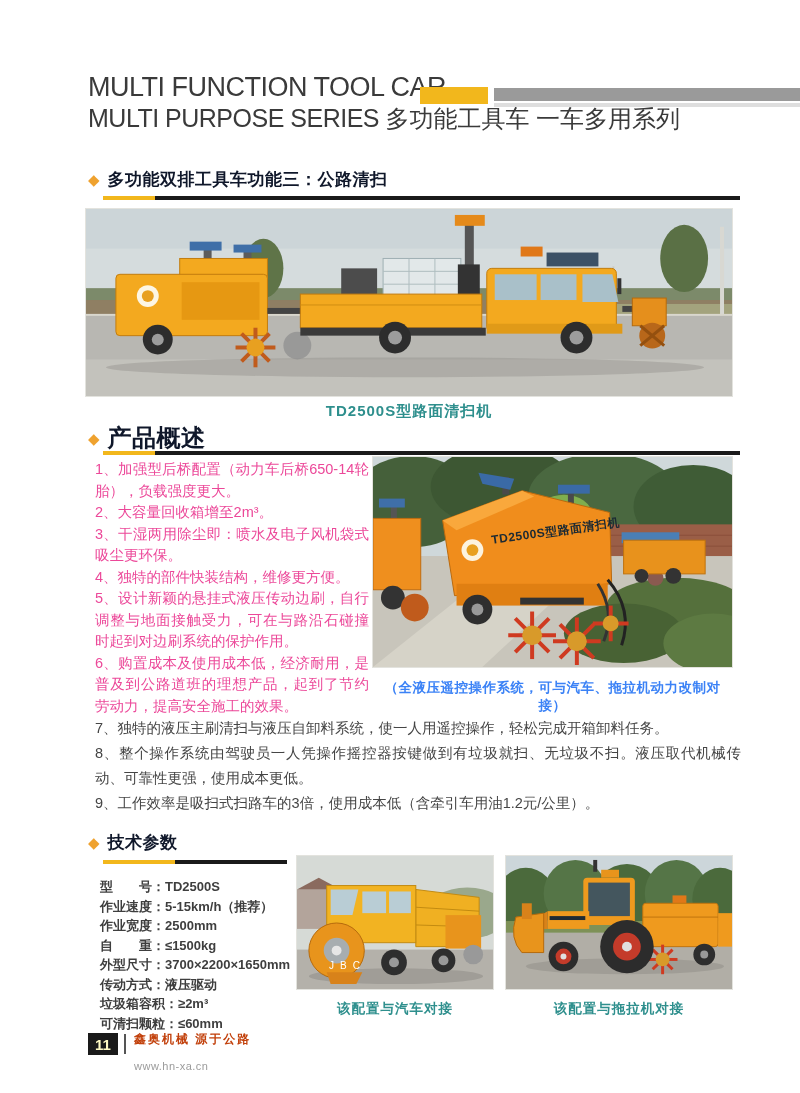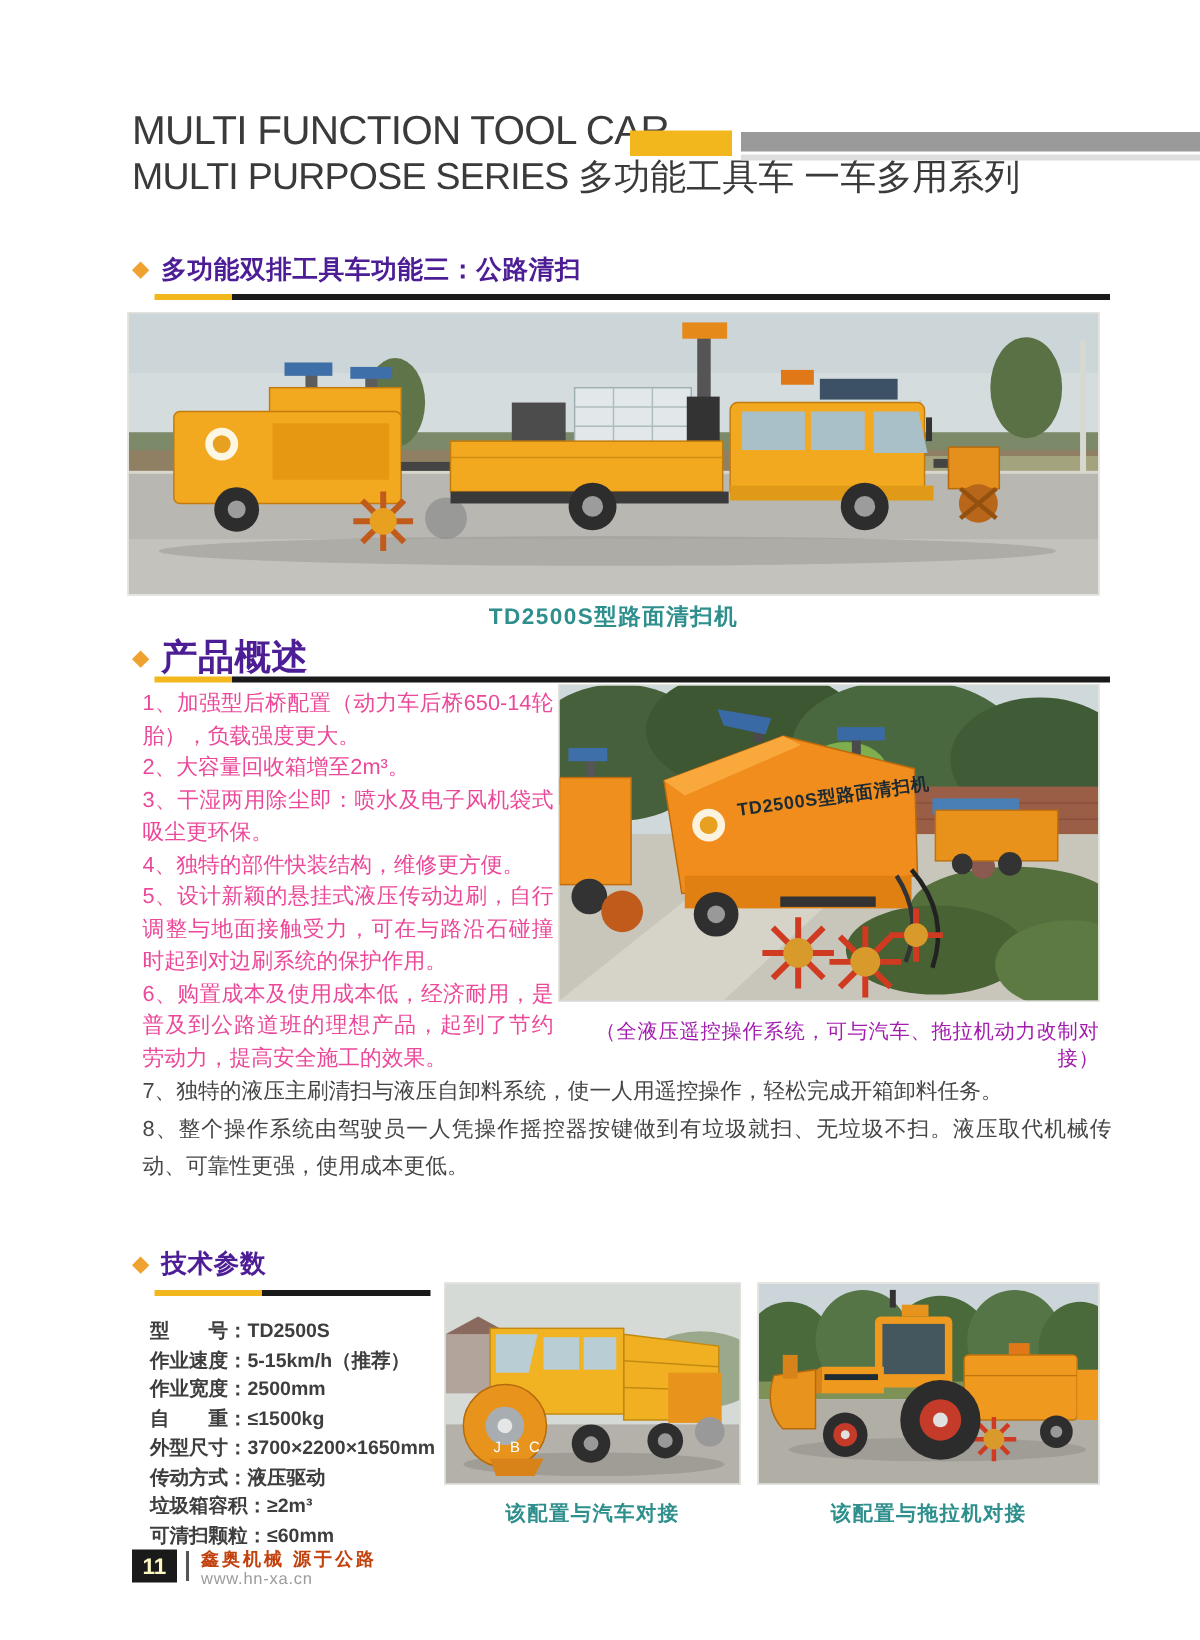--- a/index.html
+++ b/index.html
@@ -11,50 +11,50 @@
   .hdr-line1{font-size:27px;letter-spacing:-0.5px;line-height:30px;white-space:nowrap;}
   .hdr-line2{font-size:25px;letter-spacing:-0.5px;line-height:32px;white-space:nowrap;}
   .hdr-line2 .zh{font-size:24px;letter-spacing:0;}
   .hdr-accent-yellow{position:absolute;left:420px;top:87px;width:68px;height:17px;background:#F2B71C;}
   .hdr-accent-gray{position:absolute;left:494px;top:88px;width:306px;height:13px;background:#9a9a9a;}
   .hdr-accent-light{position:absolute;left:494px;top:103px;width:306px;height:4px;background:#dedede;}
 
   
   .sec{position:absolute;left:88px;display:flex;align-items:center;gap:8px;}
   .diamond{color:#EFA22F;font-size:15px;line-height:15px;}
-  .sec-title{color:#4c1d95;font-size:17px;font-weight:bold;letter-spacing:0.5px;}
+  .sec-title{color:#0f172a;font-size:17px;font-weight:bold;letter-spacing:0.5px;}
   .rule{position:absolute;left:103px;height:4px;background:linear-gradient(to right,#F2B71C 0 52px,#1A1A1A 52px);}
   .rule.small{background:linear-gradient(to right,#F2B71C 0 72px,#1A1A1A 72px);}
 
   
   .photo{position:absolute;overflow:hidden;border:1px solid #e3e3de;box-sizing:border-box;background:#cfd8da;}
   .photo svg{display:block;width:100%;height:100%;}
   .caption-teal{position:absolute;text-align:center;color:#2E8F8D;font-size:15px;font-weight:bold;letter-spacing:1px;}
   .caption-teal.sm{font-size:13.5px;letter-spacing:1px;}
-  .caption-red{position:absolute;text-align:right;color:#a21caf;font-size:13.5px;font-weight:normal;letter-spacing:0.5px;}
+  .caption-red{position:absolute;text-align:center;color:#3b82f6;font-size:13.5px;font-weight:bold;letter-spacing:0.5px;}
 
   
   .list-left{position:absolute;left:95px;top:459px;width:274px;color:#ec4899;font-size:14.5px;line-height:21.5px;text-align:justify;}
   .list-full{position:absolute;left:95px;top:716px;width:646px;color:#454545;font-size:14.5px;line-height:25px;text-align:justify;}
 
   
   .specs{position:absolute;left:100px;top:877px;color:#3e3e3e;font-size:13px;font-weight:bold;line-height:19.5px;}
   .spec-row{white-space:nowrap;}
 
   
   .machine-label{position:absolute;left:118px;top:66px;transform:rotate(-8deg);color:#1c2a33;font-size:12px;font-weight:bold;letter-spacing:0.5px;white-space:nowrap;}
   .truck-badge{position:absolute;left:32px;top:62px;color:#ffffff;font-size:10px;font-weight:normal;letter-spacing:6px;margin-top:42px;}
 
   
   .footer{position:absolute;left:88px;top:1033px;display:flex;align-items:flex-start;}
   .page-num{width:30px;height:22px;background:#1A1A1A;color:#fef9c3;font-size:15px;font-weight:bold;display:flex;align-items:center;justify-content:center;}
   .foot-divider{width:2px;height:20px;background:#555;margin:1px 8px 0 6px;}
   .foot-text{line-height:1.1;}
   .foot-company{color:#c2410c;font-size:12px;font-weight:bold;letter-spacing:2px;}
-  .foot-site{color:#9b9b9b;font-size:11px;letter-spacing:0.5px;margin-top:1px;}
+  .foot-site{color:#9b9b9b;font-size:11px;letter-spacing:0.5px;margin-top:14px;}
 </style>
 </head>
 <body>
 
 <div id="page">
 
   <div class="hdr">
     <div class="hdr-line1">MULTI FUNCTION TOOL CAR</div>
     <div class="hdr-line2">
       <span>MULTI PURPOSE SERIES</span>
@@ -228,20 +228,21 @@
         <circle cx="239" cy="168" r="8" fill="#d89a2a"></circle>
       </g>
     </svg>
     <span class="machine-label">TD2500S型路面清扫机</span>
   </div>
   <div class="caption-red" style="left:372px;top:679px;width:361px;">（全液压遥控操作系统，可与汽车、拖拉机动力改制对接）</div>
 
   <div class="list-full">
     <div>7、独特的液压主刷清扫与液压自卸料系统，使一人用遥控操作，轻松完成开箱卸料任务。</div>
     <div>8、整个操作系统由驾驶员一人凭操作摇控器按键做到有垃圾就扫、无垃圾不扫。液压取代机械传动、可靠性更强，使用成本更低。</div>
+    <div>9、工作效率是吸扫式扫路车的3倍，使用成本低（含牵引车用油1.2元/公里）。</div>
   </div>
 
   <div class="sec" style="top:831px;">
     <span class="diamond">◆</span>
     <span class="sec-title">技术参数</span>
   </div>
   <div class="rule small" style="top:860px;width:184px;"></div>
 
   <div class="specs">
     <div class="spec-row"><span>型　　号：</span><span>TD2500S</span></div>

